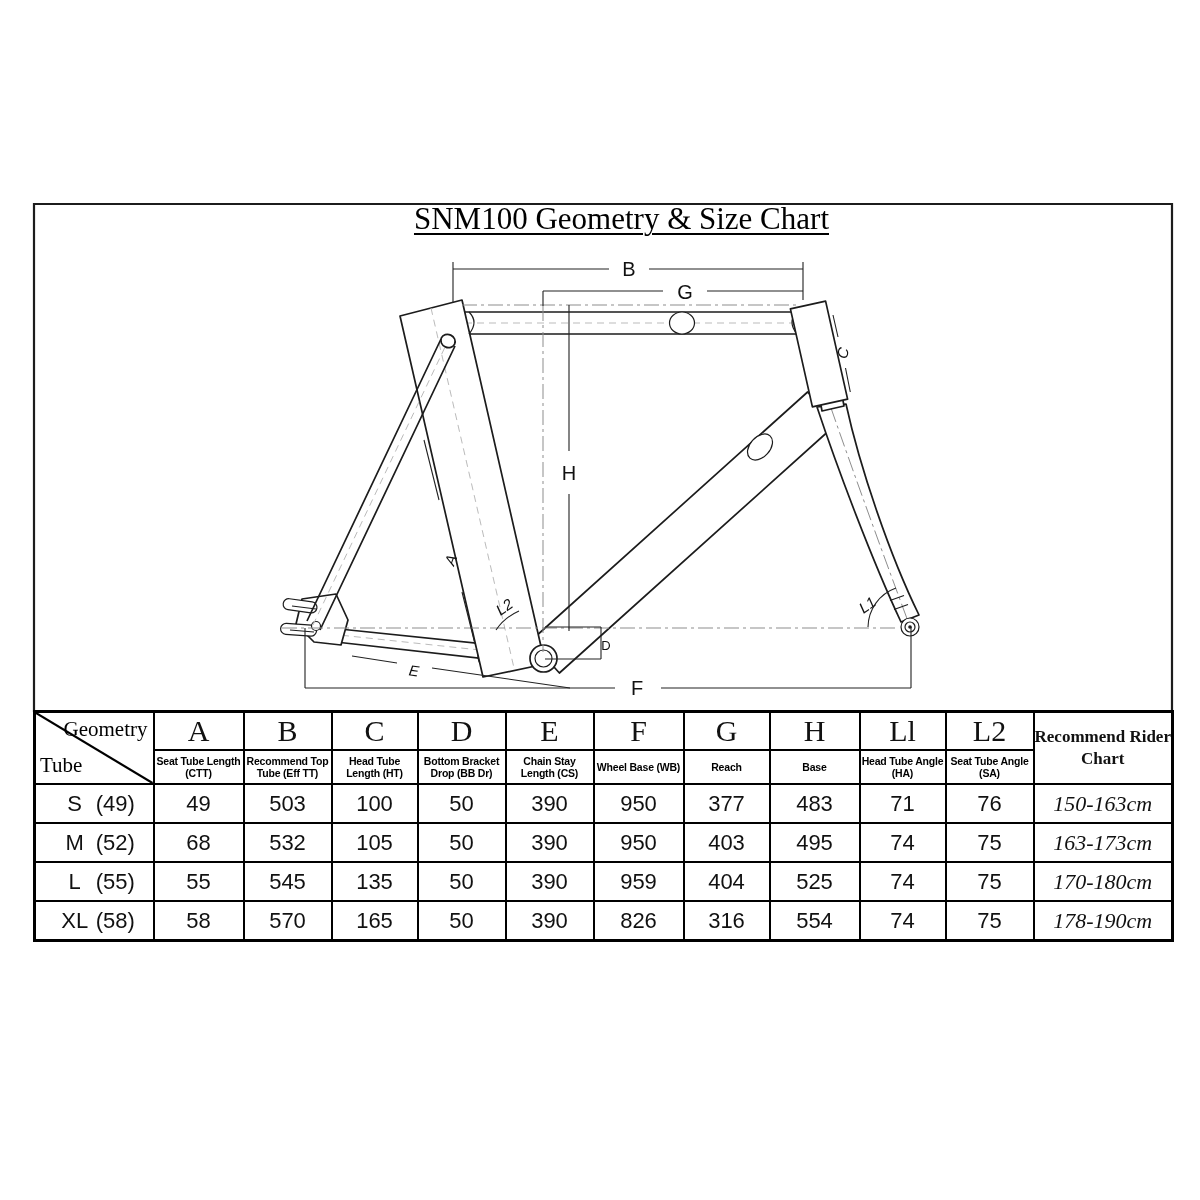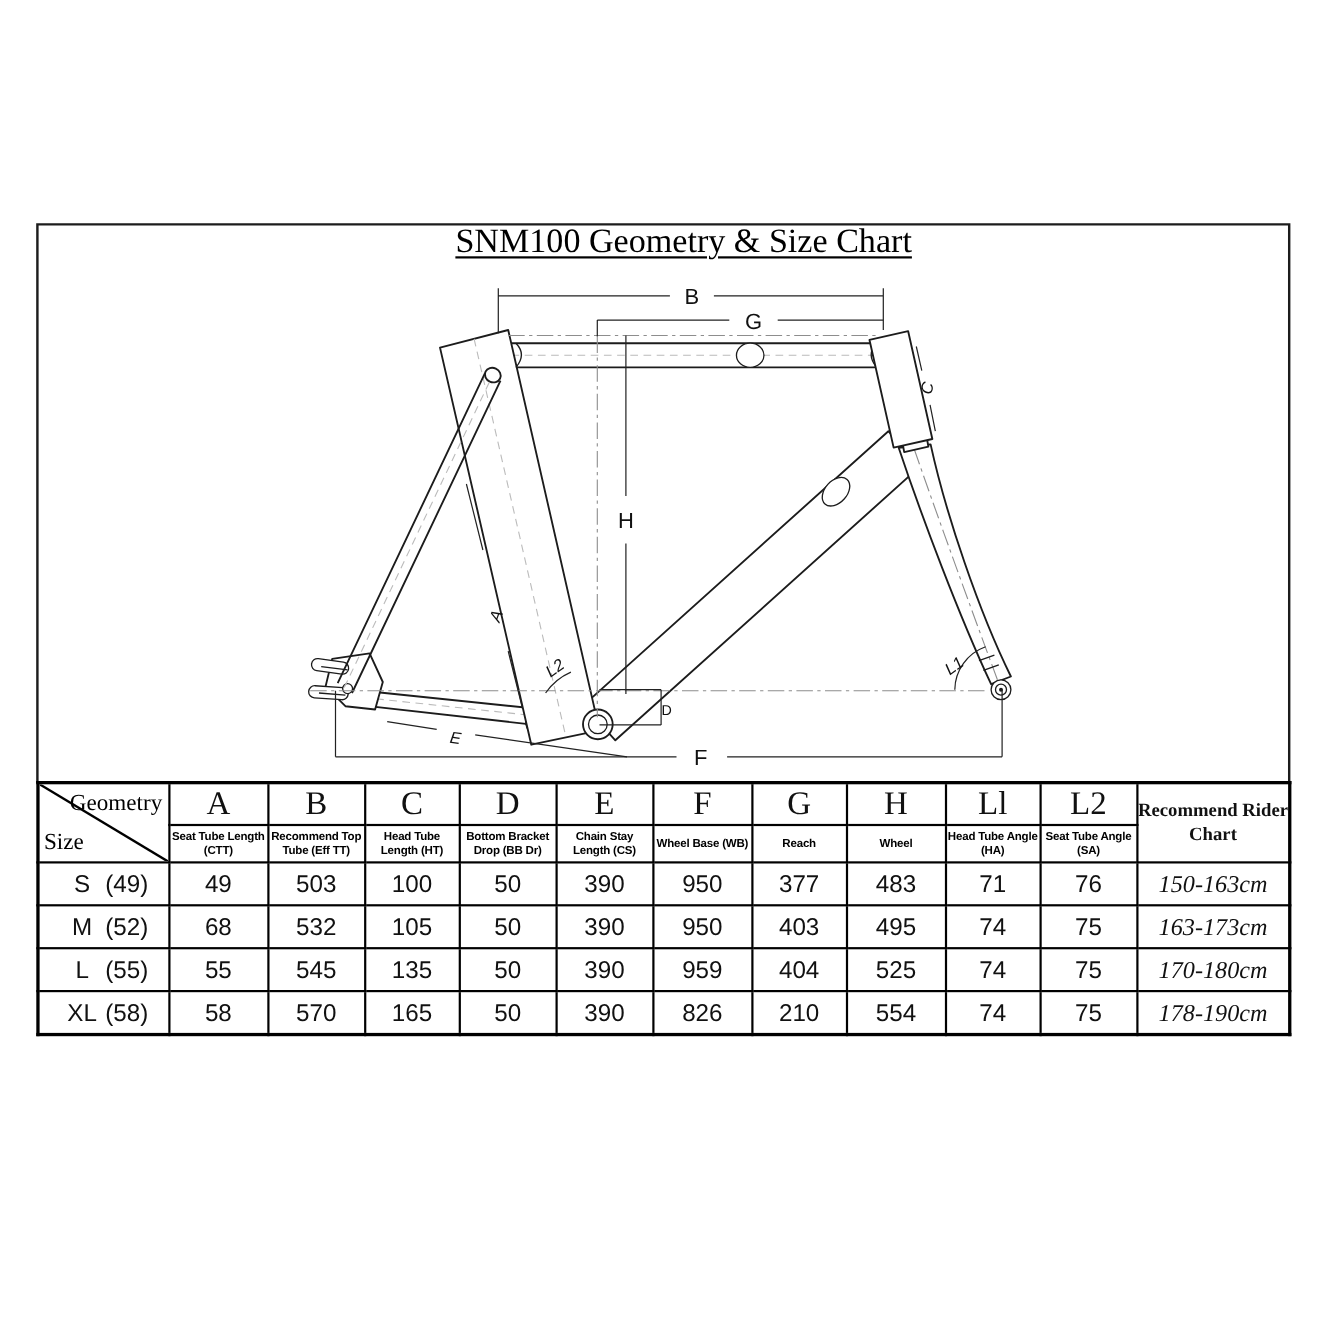--- a/index.html
+++ b/index.html
@@ -144,21 +144,21 @@
         <col style="width:139px">
     </colgroup>
     <tbody>
         <tr class="hdr1">
       <td class="corner" rowspan="2">
         <div class="cornerwrap">
           <svg width="100%" height="100%" style="position:absolute;inset:0;" preserveAspectRatio="none" viewBox="0 0 100 100">
             <line x1="0" y1="0" x2="100" y2="100" stroke="#000" stroke-width="2.2" vector-effect="non-scaling-stroke"></line>
           </svg>
           <span class="cgeo">Geometry</span>
-          <span class="csize">Size</span>
+          <span class="csize">Tube</span>
         </div>
       </td>
       <td>A</td>
       <td>B</td>
       <td>C</td>
       <td>D</td>
       <td>E</td>
       <td>F</td>
       <td>G</td>
       <td>H</td>
@@ -207,21 +207,21 @@
             </div>
           </td>
       <td>
             <div class="sub">
               <span>Reach</span>
               <span></span>
             </div>
           </td>
       <td>
             <div class="sub">
-              <span>Wheel</span>
+              <span>Base</span>
               <span></span>
             </div>
           </td>
       <td>
             <div class="sub">
               <span>Head Tube Angle</span>
               <span>(HA)</span>
             </div>
           </td>
       <td>
@@ -274,21 +274,21 @@
       <td class="hcell">170-180cm</td>
     </tr>
     <tr class="data">
       <td class="sizecell"><span class="sz">XL</span><span>(58)</span></td>
       <td>58</td>
       <td>570</td>
       <td>165</td>
       <td>50</td>
       <td>390</td>
       <td>826</td>
-      <td>210</td>
+      <td>316</td>
       <td>554</td>
       <td>74</td>
       <td>75</td>
       <td class="hcell">178-190cm</td>
     </tr>
   </tbody>
     </table>
 </div>
 
 </body></html>

